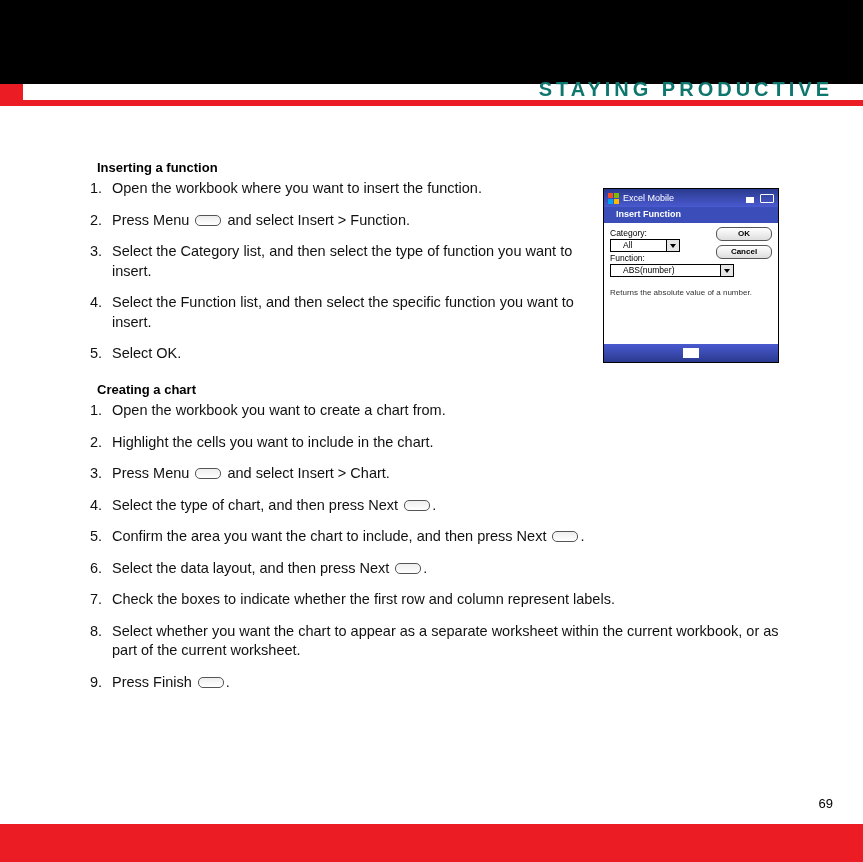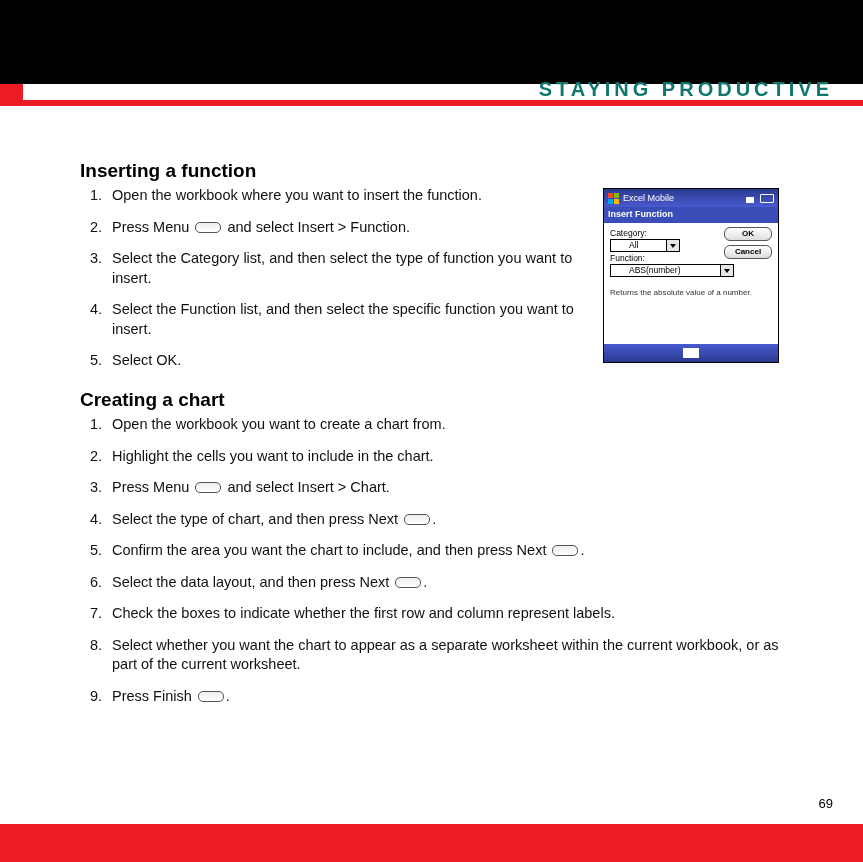--- a/index.html
+++ b/index.html
@@ -42,25 +42,26 @@
     font-family: Arial, sans-serif;
   }
   .content {
     position: absolute;
     top: 160px;
     left: 80px;
     width: 720px;
   }
   .section-title {
     font-weight: bold;
-    font-size: 19px;
+    font-size: 13px;
     margin-bottom: 4px;
     margin-top: 18px;
     font-family: "Arial Narrow", Arial, sans-serif;
     font-stretch: condensed;
+    margin-left: 17px;
   }
   .section-title:first-child { margin-top: 0; }
   ol {
     padding-left: 26px;
     font-size: 14.5px;
     font-family: "Arial Narrow", Arial, sans-serif;
     font-stretch: condensed;
     color: #111;
   }
   ol li {
@@ -127,30 +128,30 @@
   .flag .d{background:#ffb900;left:6px;top:6px;}
   .dev-titlebar .spacer { flex: 1; }
   .sig { display:inline-block; width:8px;height:10px;background:linear-gradient(to top,#fff 60%,transparent 60%);margin-right:2px;}
   .batt { display:inline-block;width:14px;height:9px;border:1px solid #fff;border-radius:1px;position:relative;}
   .dev-header {
     height: 16px;
     background: #3b4db8;
     color: #fff;
     font-weight: bold;
     font-size: 9px;
-    padding: 2px 4px;
+    padding: 2px 12px;
   }
   .dev-body { padding: 4px 6px; position: relative; height: 120px;}
   .dev-label { font-size: 8.5px; color: #000; margin-top:1px;}
   .dev-combo {
     border: 1px solid #000;
     height: 13px;
     width: 70px;
     font-size: 8.5px;
-    padding: 0 18px;
+    padding: 0 12px;
     margin-top: 1px;
     position: relative;
     background:#fff;
   }
   .dev-combo.wide { width: 124px; }
   .dev-combo::after{
     content:"";
     position:absolute; right:0;top:0;width:12px;height:100%;
     border-left:1px solid #000;
     background:#e6e6e6;
@@ -159,21 +160,21 @@
     content:"";
     position:absolute; right:3px; top:4px;
     border-left:3px solid transparent;
     border-right:3px solid transparent;
     border-top:4px solid #000;
     z-index:1;
   }
   .dev-btn {
     position: absolute;
     right: 6px;
-    width: 48px;
+    width: 56px;
     height: 14px;
     border: 1px solid #555;
     border-radius: 6px;
     text-align: center;
     font-size: 8px;
     font-weight: bold;
     line-height: 12px;
     background: linear-gradient(#fff,#ddd);
   }
   .dev-help{

